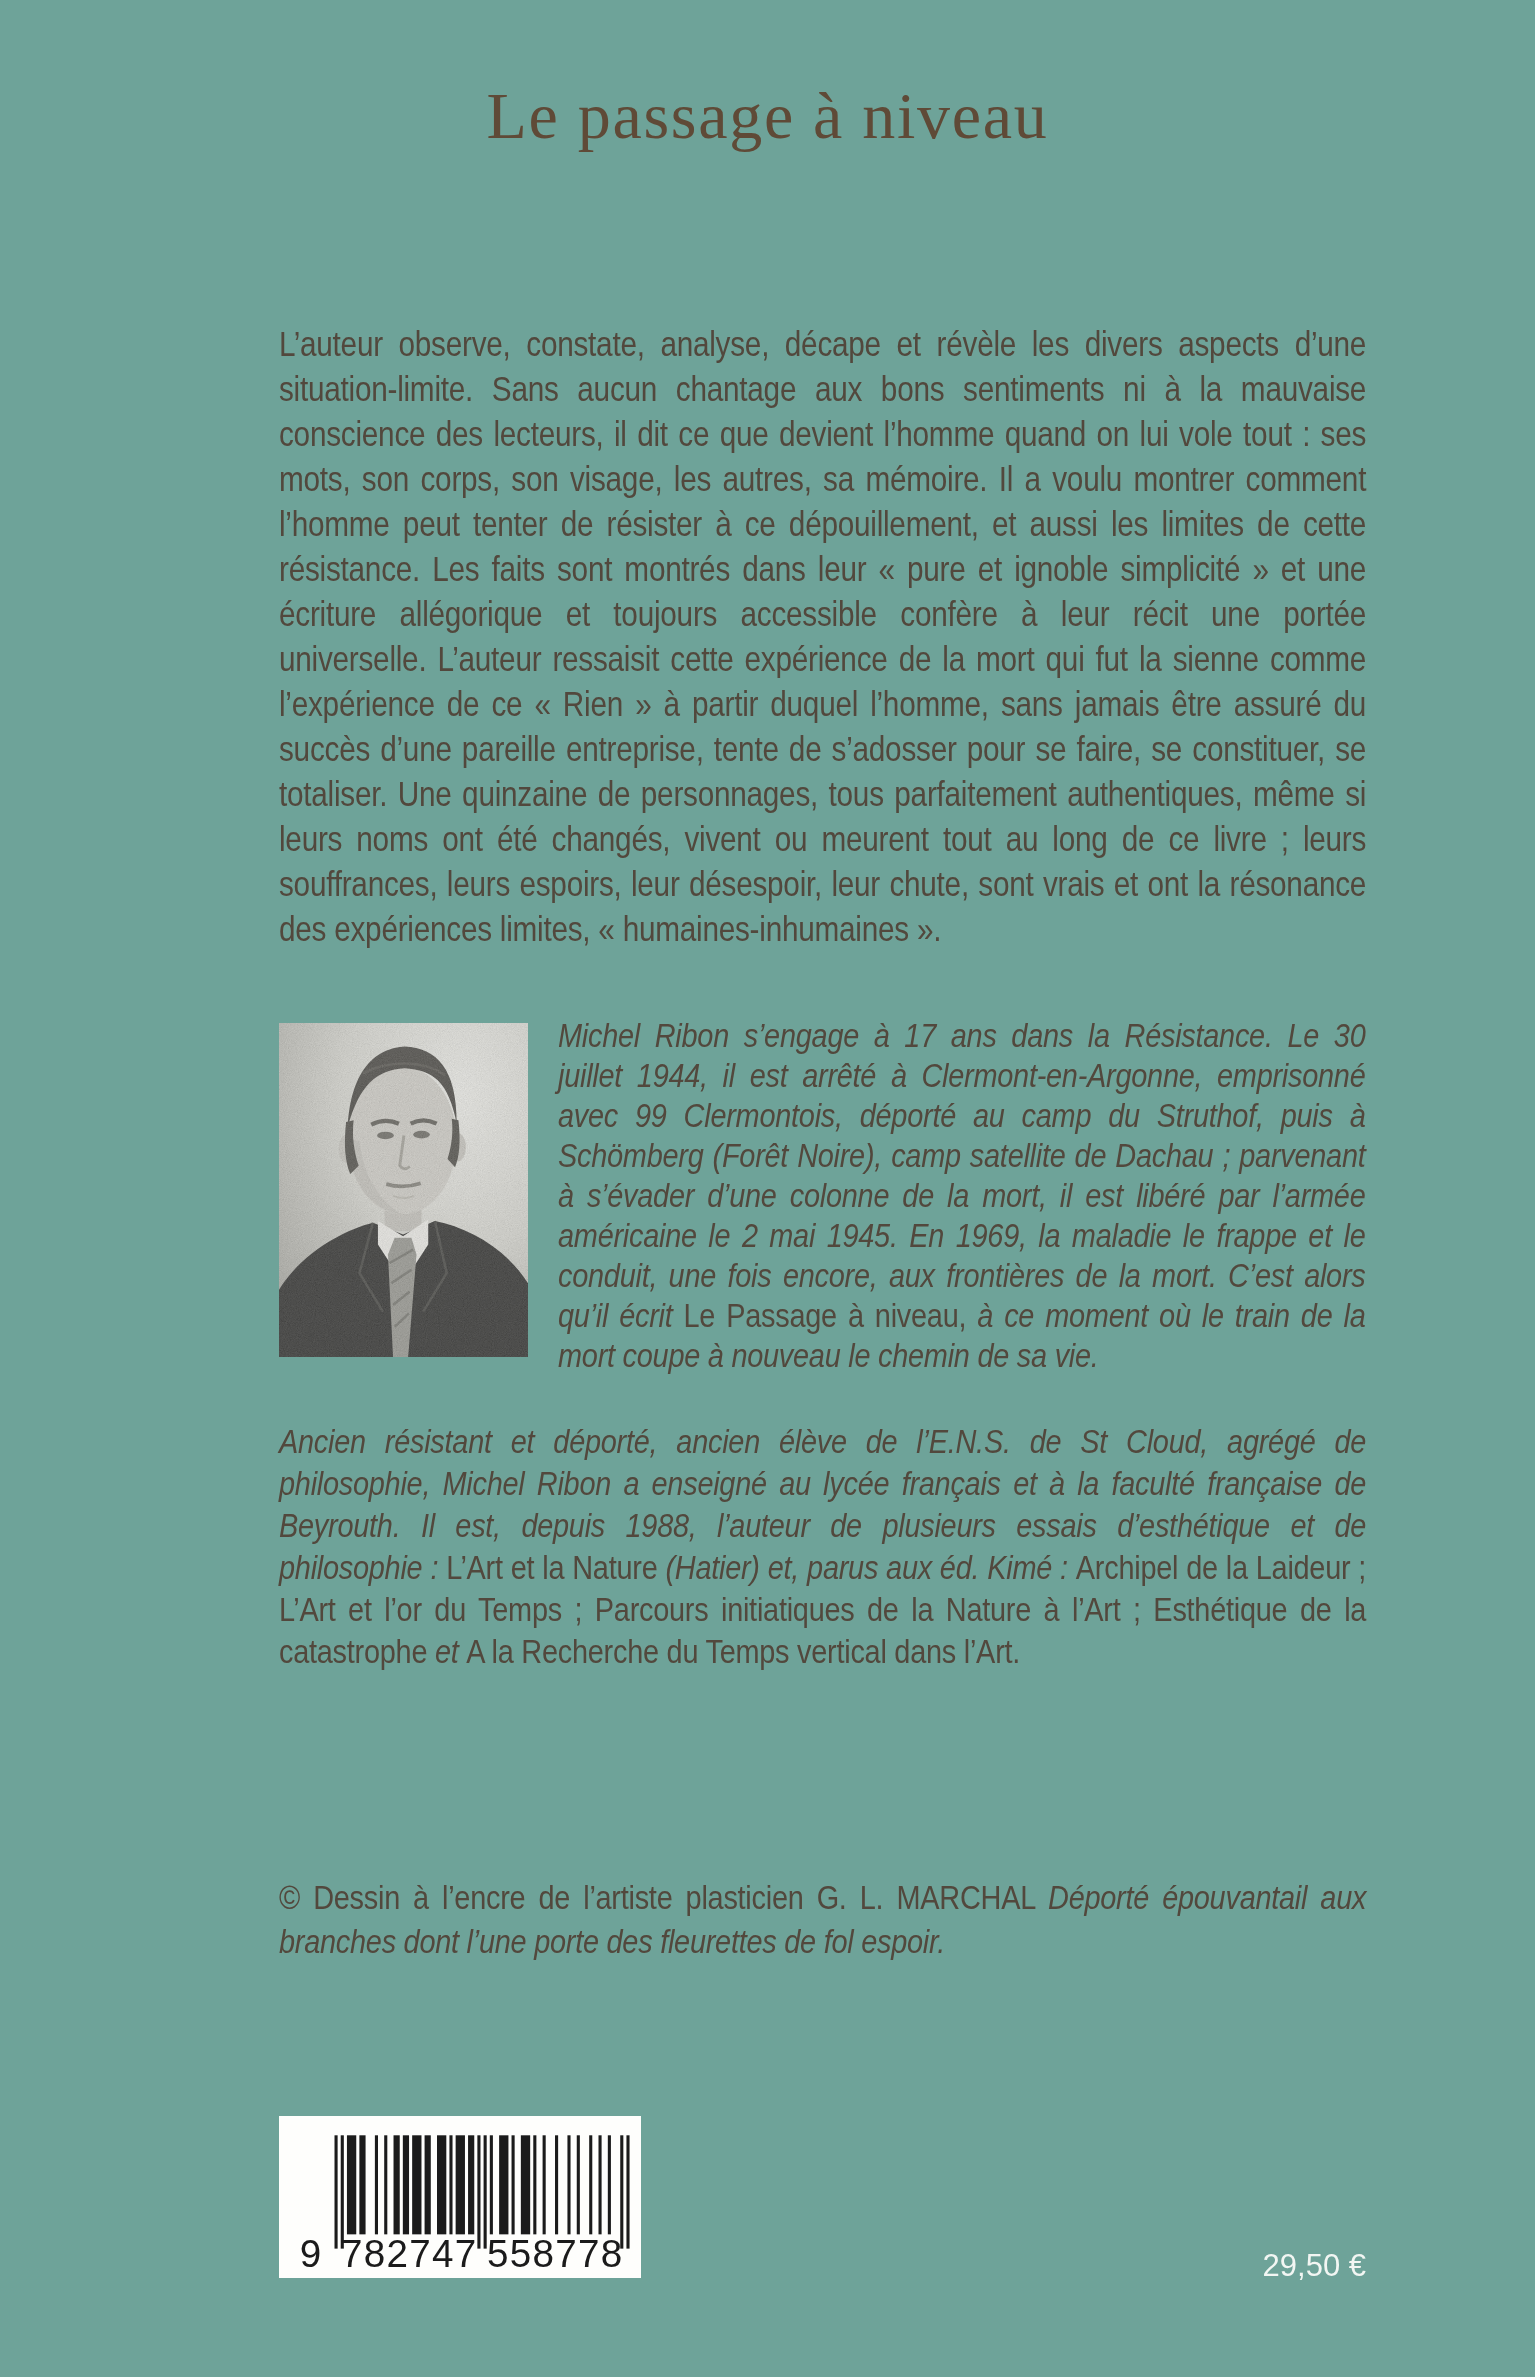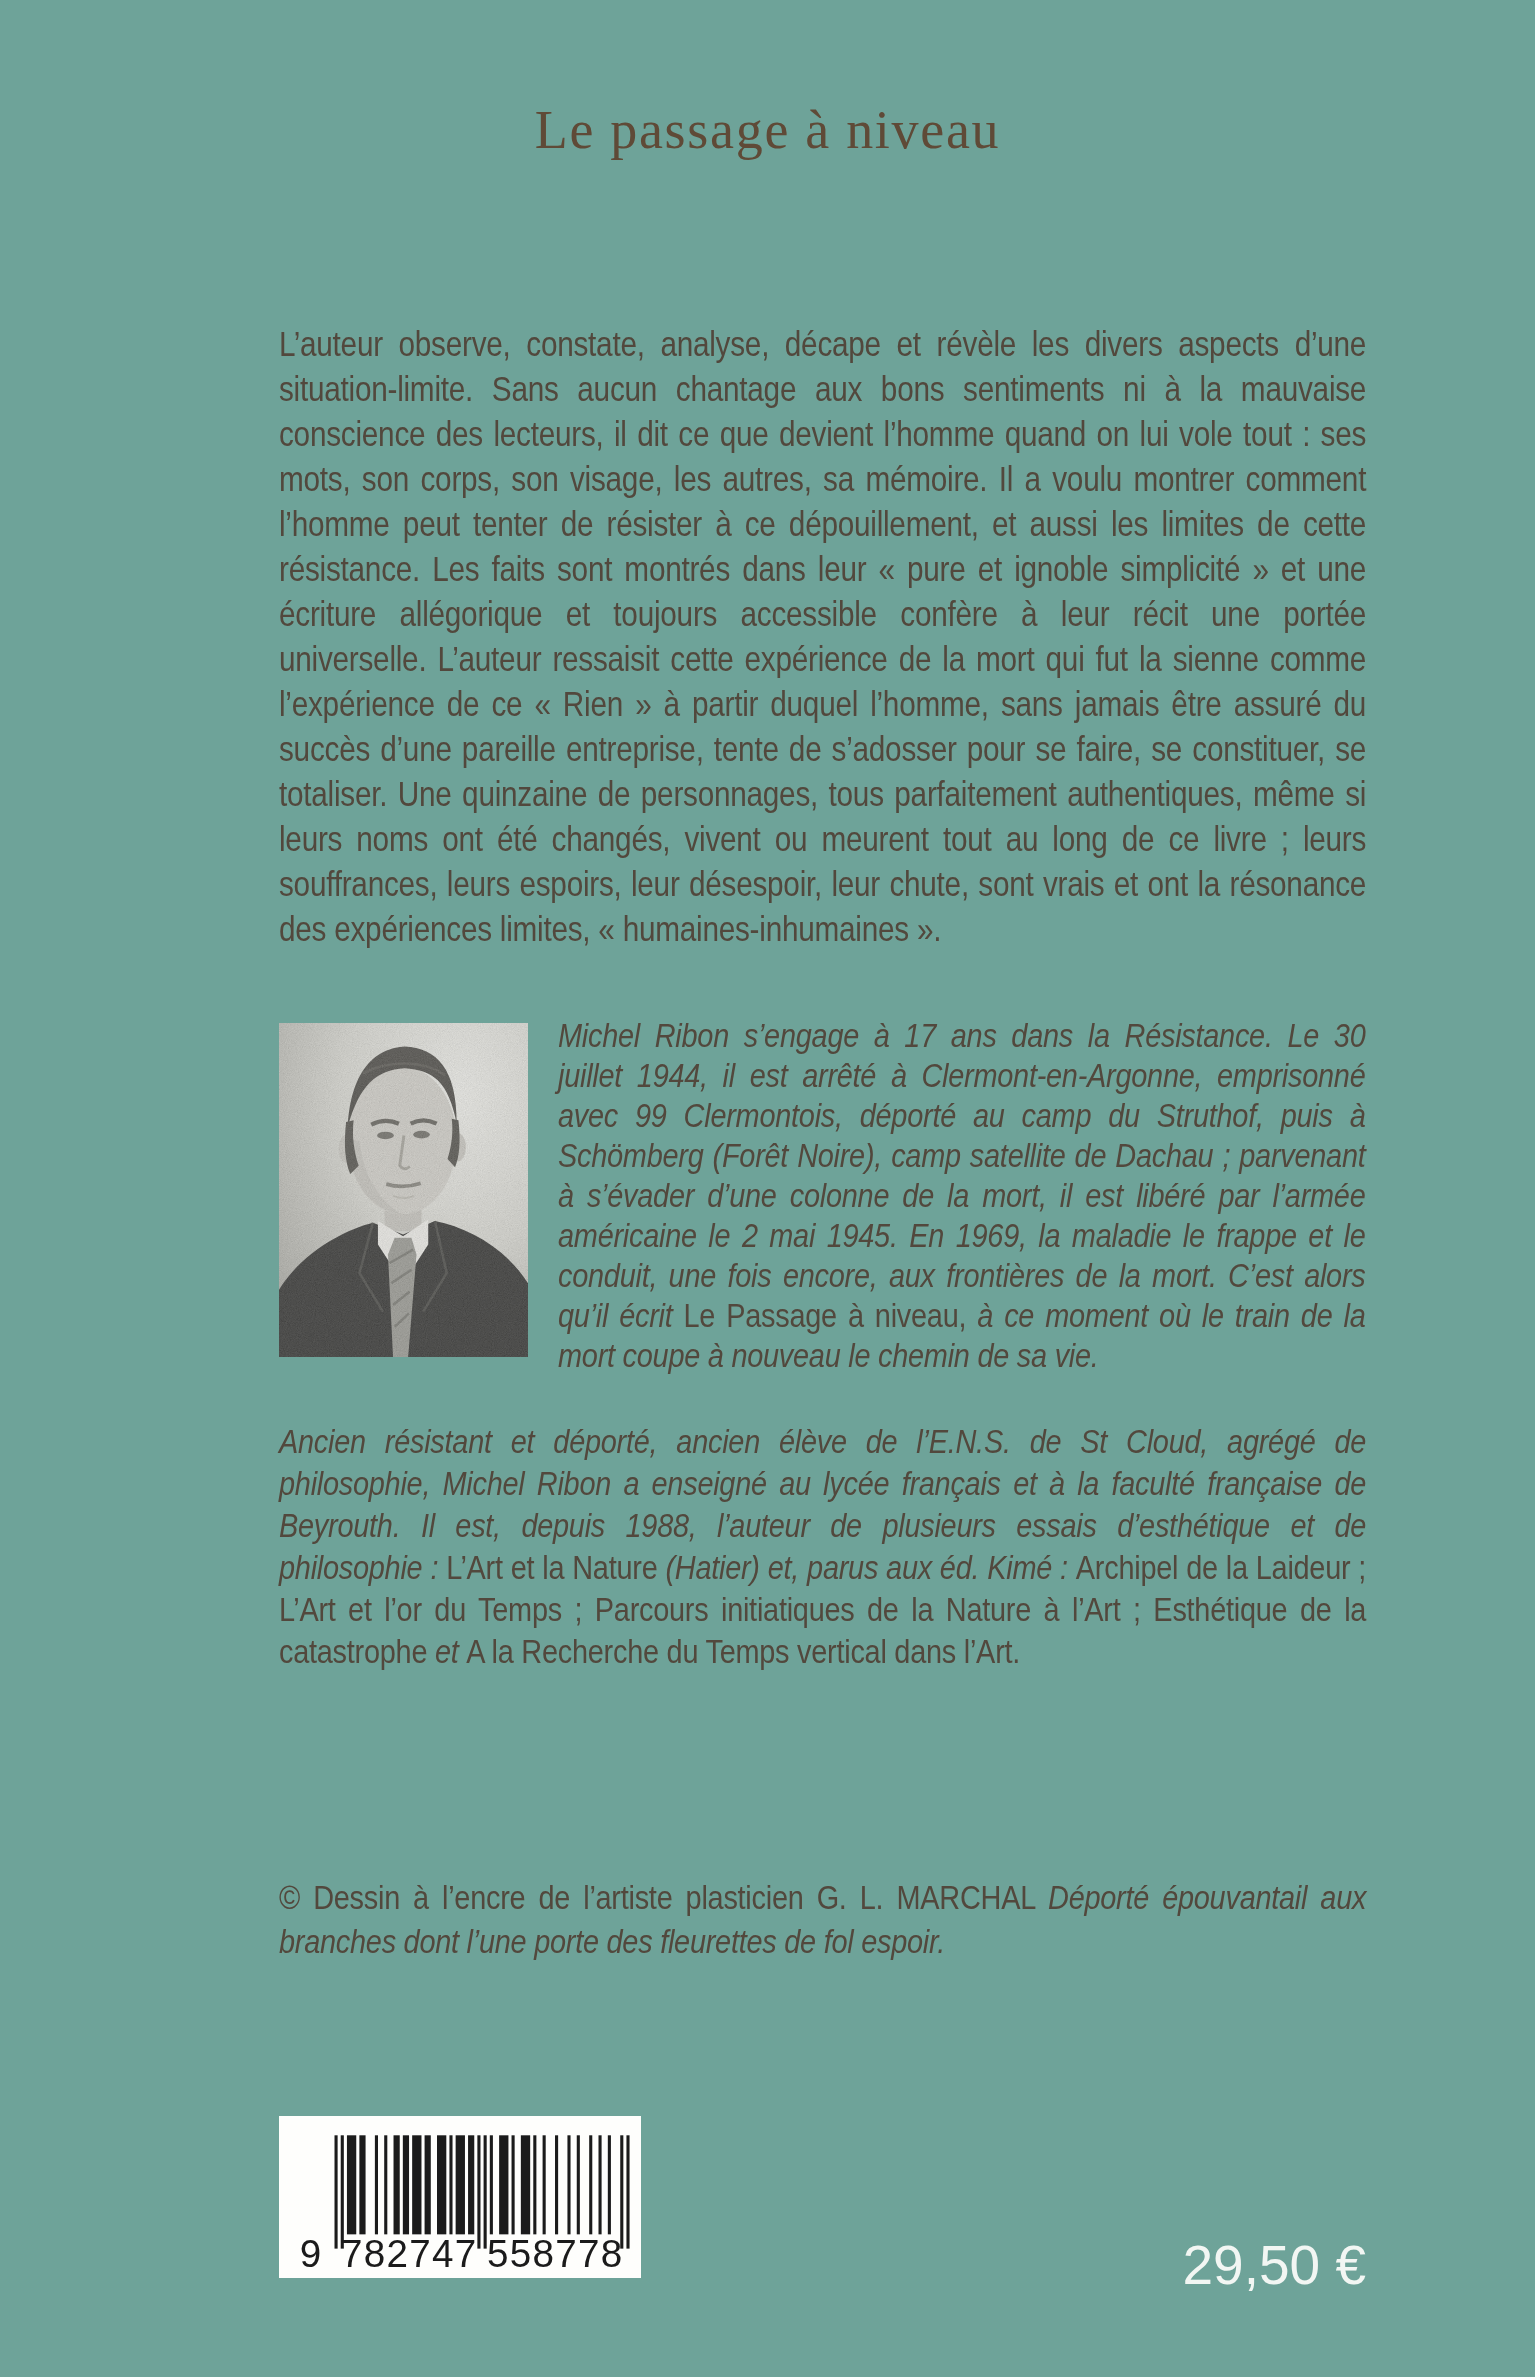--- a/index.html
+++ b/index.html
@@ -9,23 +9,23 @@
   *{margin:0;padding:0;box-sizing:border-box;}
   html,body{background:#555;}
   .page{
     position:relative; width:1535px; height:2377px;
     background:var(--background);
     font-family:"Liberation Sans",sans-serif;
     color:var(--body_ink);
     overflow:hidden;
   }
   .title{
-    position:absolute; top:92px; left:0; width:100%;
+    position:absolute; top:78px; left:0; width:100%;
     text-align:center; font-family:"Liberation Serif",serif;
-    font-weight:400; font-size:54px; line-height:76px;
+    font-weight:400; font-size:66px; line-height:76px;
     letter-spacing:1.7px; color:var(--title_ink);
   }
   .cond{ transform:scaleX(0.85); transform-origin:0 0; text-align:justify; }
   .synopsis{
     position:absolute; left:279px; top:321px; width:1279px;
     font-size:35px; line-height:45px; letter-spacing:-0.3px;
   }
   .photo{
     position:absolute; left:279px; top:1023px; width:249px; height:334px;
     display:block;
@@ -50,21 +50,21 @@
     position:absolute; left:279px; top:2116px; width:362px; height:162px;
     background:var(--barcode_bg);
   }
   .barcode-box svg{ position:absolute; left:0; top:0; width:362px; height:162px; }
   .isbn{
     position:absolute; left:755px; right:169px; top:2191px;
     text-align:right; font-size:37px; line-height:44px; color:var(--footer_ink);
   }
   .price{
     position:absolute; left:755px; right:169px; top:2237px;
-    text-align:right; font-size:55px; line-height:57px; color:var(--footer_ink);
+    text-align:right; font-size:31px; line-height:57px; color:var(--footer_ink);
   }
 </style>
 </head>
 <body>
 
 <div class="page">
 
   <h1 class="title">Le passage à niveau</h1>
 
   <p class="synopsis cond">L’auteur observe, constate, analyse, décape et révèle les divers aspects d’une situation-limite. Sans aucun chantage aux bons sentiments ni à la mauvaise conscience des lecteurs, il dit ce que devient l’homme quand on lui vole tout : ses mots, son corps, son visage, les autres, sa mémoire. Il a voulu montrer comment l’homme peut tenter de résister à ce dépouillement, et aussi les limites de cette résistance. Les faits sont montrés dans leur « pure et ignoble simplicité » et une écriture allégorique et toujours accessible confère à leur récit une portée universelle. L’auteur ressaisit cette expérience de la mort qui fut la sienne comme l’expérience de ce « Rien » à partir duquel l’homme, sans jamais être assuré du succès d’une pareille entreprise, tente de s’adosser pour se faire, se constituer, se totaliser. Une quinzaine de personnages, tous parfaitement authentiques, même si leurs noms ont été changés, vivent ou meurent tout au long de ce livre ; leurs souffrances, leurs espoirs, leur désespoir, leur chute, sont vrais et ont la résonance des expériences limites, « humaines-inhumaines ».</p>

